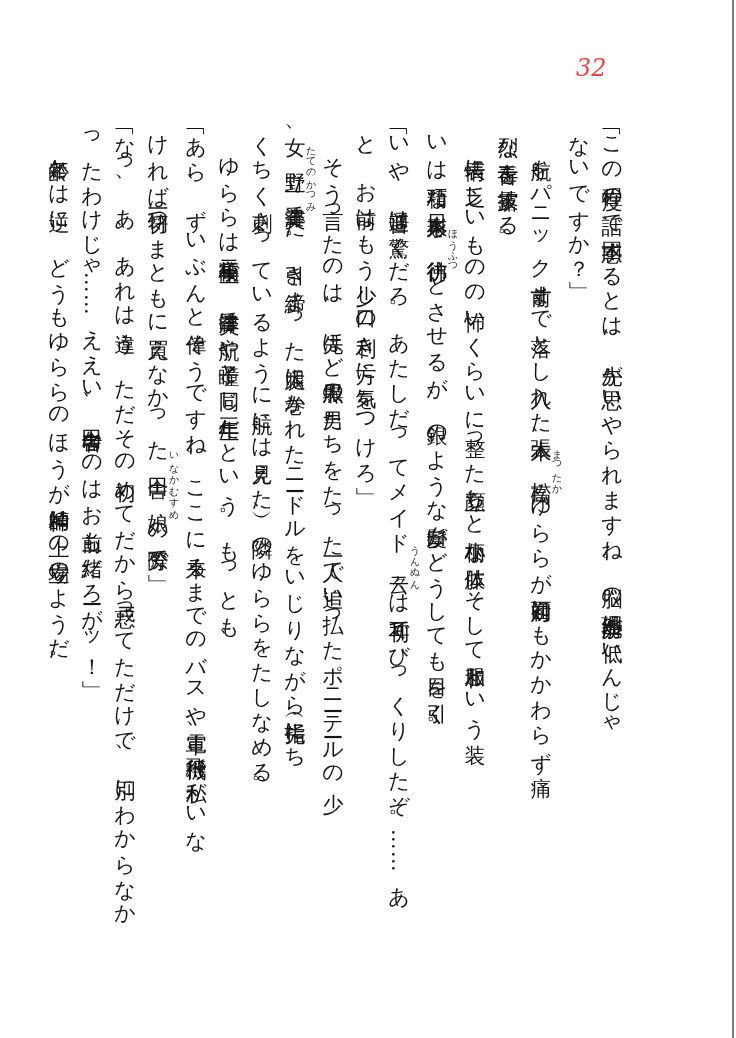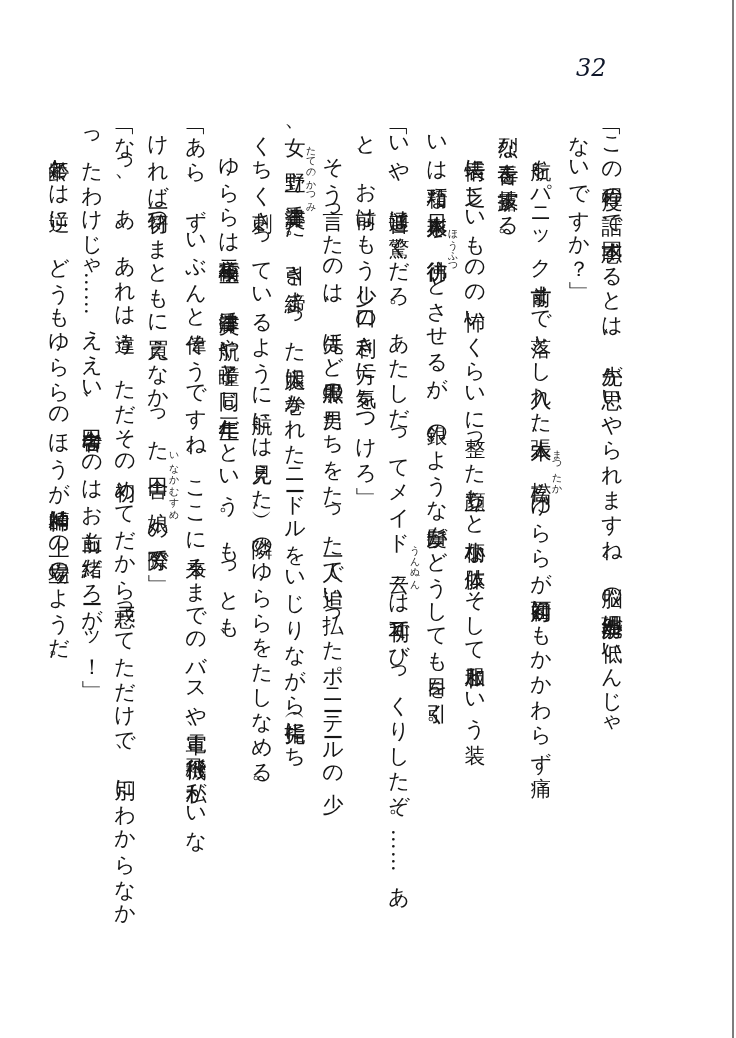--- a/index.html
+++ b/index.html
@@ -13,21 +13,21 @@
     height: 1038px;
     overflow: hidden;
     font-family: "DejaVu Serif", "Liberation Serif", serif;
   }
   .page-number {
     position: absolute;
     left: 576px;
     top: 54px;
     font-style: italic;
     font-size: 24px;
-    color: #0f172a;
+    color: #ef4444;
     font-family: "DejaVu Serif", "Liberation Serif", serif;
   }
   .text-block {
     position: absolute;
     top: 121px;
     right: 108px;
     width: 566px;
     height: 838px;
     writing-mode: vertical-rl;
     -webkit-writing-mode: vertical-rl;

